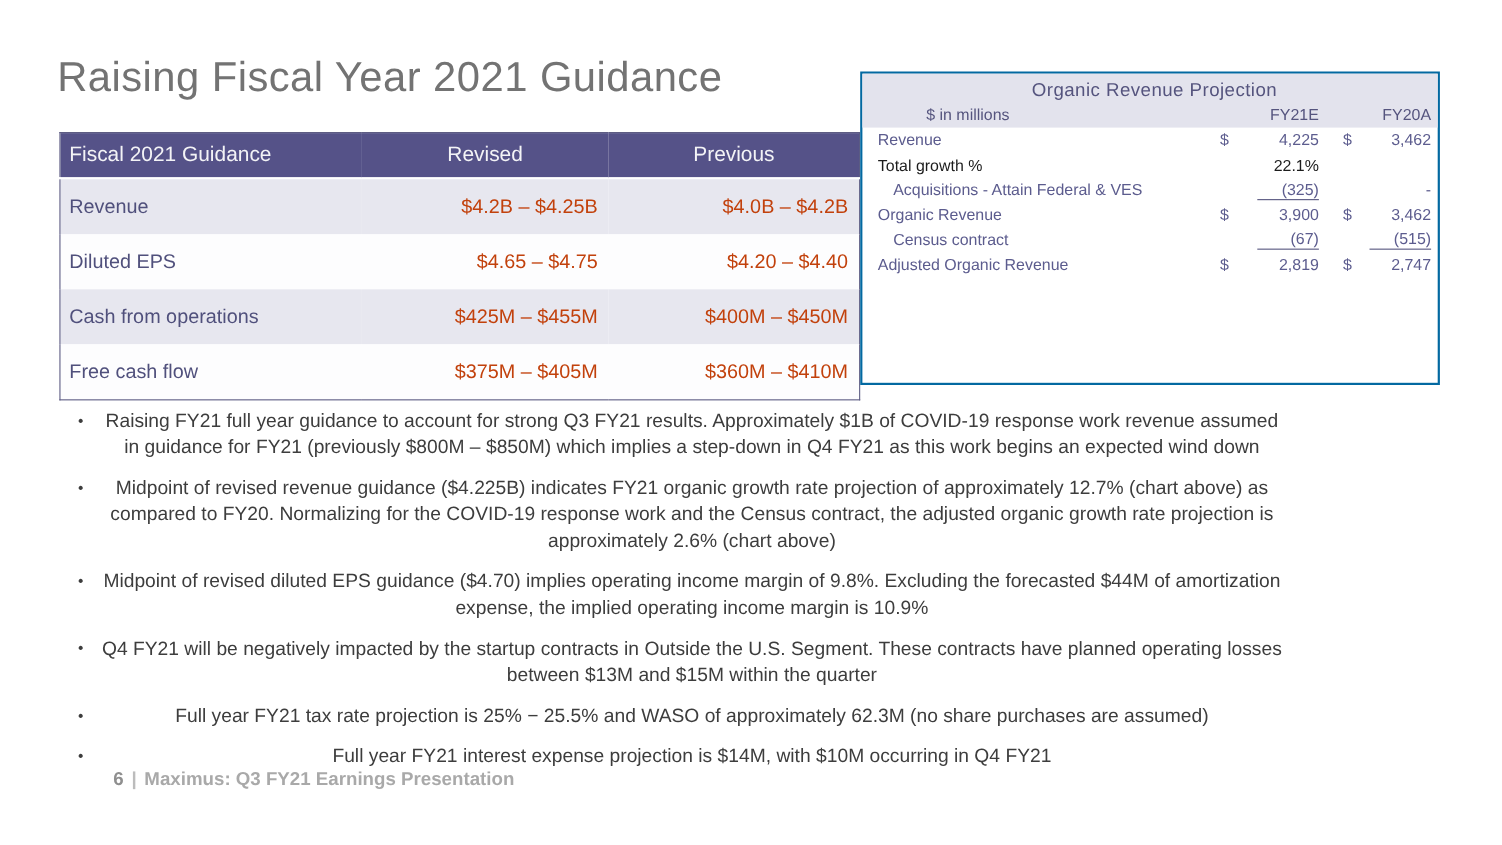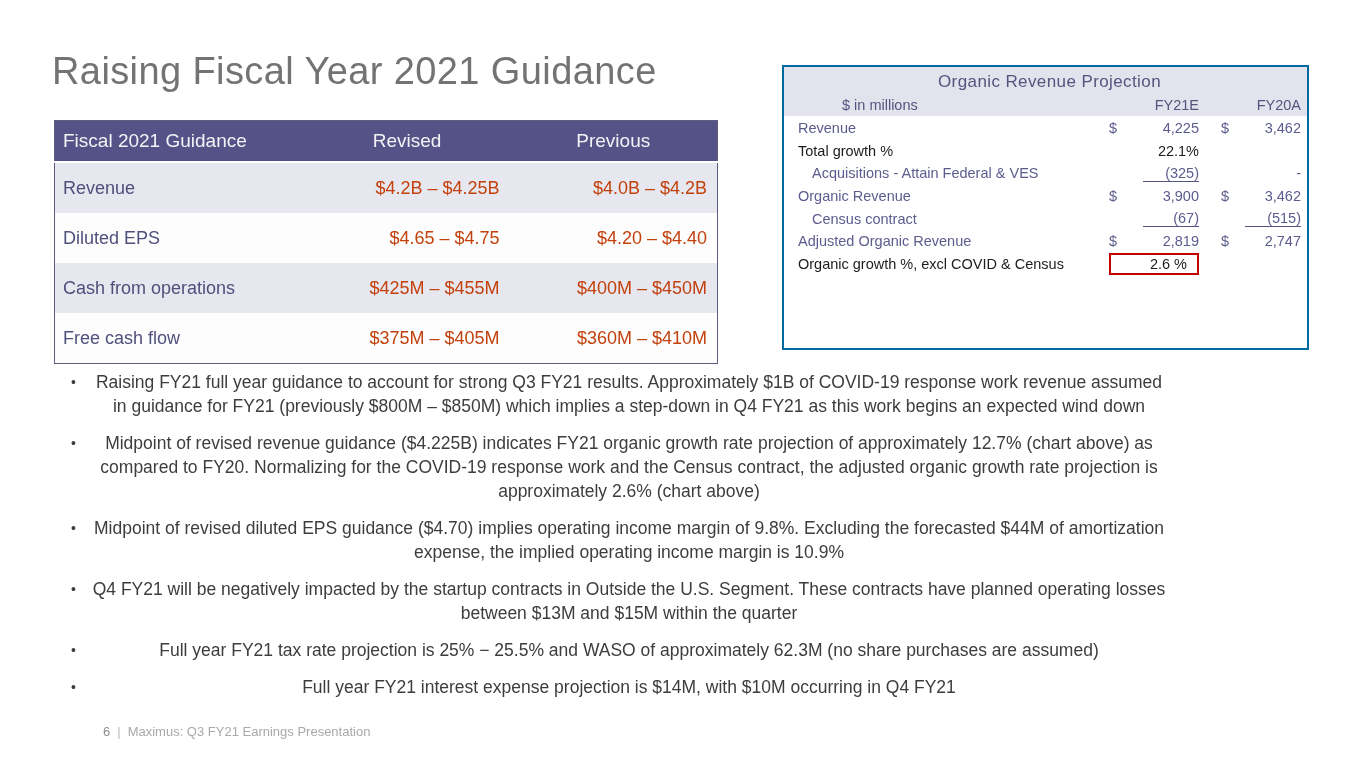--- a/index.html
+++ b/index.html
@@ -7,21 +7,21 @@
     position:relative; width:1365px; height:768px; background:#ffffff;
     font-family:"Liberation Sans", sans-serif; overflow:hidden;
   }
   
   .title {
     position:absolute; left:52px; top:50px;
     font-size:38px; color:#737373; letter-spacing:0.4px; font-weight:400;
   }
   
   .gtable {
-    position:absolute; left:54px; top:120px; width:664px;
+    position:absolute; left:54px; top:120px; width:728px;
     border-collapse:collapse; border:1px solid #5d5c83;
   }
   .gtable th {
     background:#555288; color:#f3f3f6; font-weight:400; font-size:19px;
     height:38px; border-bottom:2px solid #ffffff;
   }
   .gtable th.h-label { text-align:left; padding-left:8px; }
   .gtable td { font-size:18px; height:48px; }
   .gtable td.lbl { color:#50507c; text-align:left; padding-left:8px; }
   .gtable td.val { color:#c2410c; text-align:right; padding-right:10px; }
@@ -56,21 +56,21 @@
   .bullets { position:absolute; left:68px; top:370px; width:1100px; margin:0; padding:0; list-style:none;text-align:center; }
   .bullets li {
     position:relative; padding-left:22px; font-size:17.5px; color:#3d3d3d;
     line-height:24px; margin-bottom:13px;
   }
   .bullets li::before {
     content:"\2022"; position:absolute; left:3px; top:0px;
     font-size:14px; color:#3d3d3d;
   }
   
-  .footer { position:absolute; left:103px; top:724px; font-size:13px; color:#a9a9a9; }
+  .footer { position:absolute; left:103px; top:699px; font-size:17px; color:#a9a9a9;font-weight:bold; }
   .footer .pg { color:#8f8f8f; }
   .footer .sep { margin:0 7px; color:#bcbcbc; }
 </style>
 </head>
 <body>
 
 <div class="slide">
 
   <div class="title">Raising Fiscal Year 2021 Guidance</div>
 
@@ -189,31 +189,20 @@
         <span class="grp g1">
             <span class="cur">$</span>
             <span class="val">2,819</span>
           </span>
         <span class="grp g2">
             <span class="cur">$</span>
             <span class="val">2,747</span>
           </span>
       </div>
 
-      <div class="prow black">
-        <span class="lbl">Organic growth %, excl COVID &amp; Census</span>
-        <span class="grp g1 redbox">
-            <span class="cur"></span>
-            <span class="val">2.6 %</span>
-          </span>
-        <span class="grp g2">
-            <span class="cur"></span>
-            <span class="val"></span>
-          </span>
-      </div>
 
     </div>
   </div>
 
   <ul class="bullets">
     <li><span>Raising FY21 full year guidance to account for strong Q3 FY21 results. Approximately $1B of COVID-19 response work revenue assumed in guidance for FY21 (previously $800M – $850M) which implies a step-down in Q4 FY21 as this work begins an expected wind down</span></li>
     <li><span>Midpoint of revised revenue guidance ($4.225B) indicates FY21 organic growth rate projection of approximately 12.7% (chart above) as compared to FY20. Normalizing for the COVID-19 response work and the Census contract, the adjusted organic growth rate projection is approximately 2.6% (chart above)</span></li>
     <li><span>Midpoint of revised diluted EPS guidance ($4.70) implies operating income margin of 9.8%. Excluding the forecasted $44M of amortization expense, the implied operating income margin is 10.9%</span></li>
     <li><span>Q4 FY21 will be negatively impacted by the startup contracts in Outside the U.S. Segment. These contracts have planned operating losses between $13M and $15M within the quarter</span></li>
     <li><span>Full year FY21 tax rate projection is 25% − 25.5% and WASO of approximately 62.3M (no share purchases are assumed)</span></li>

